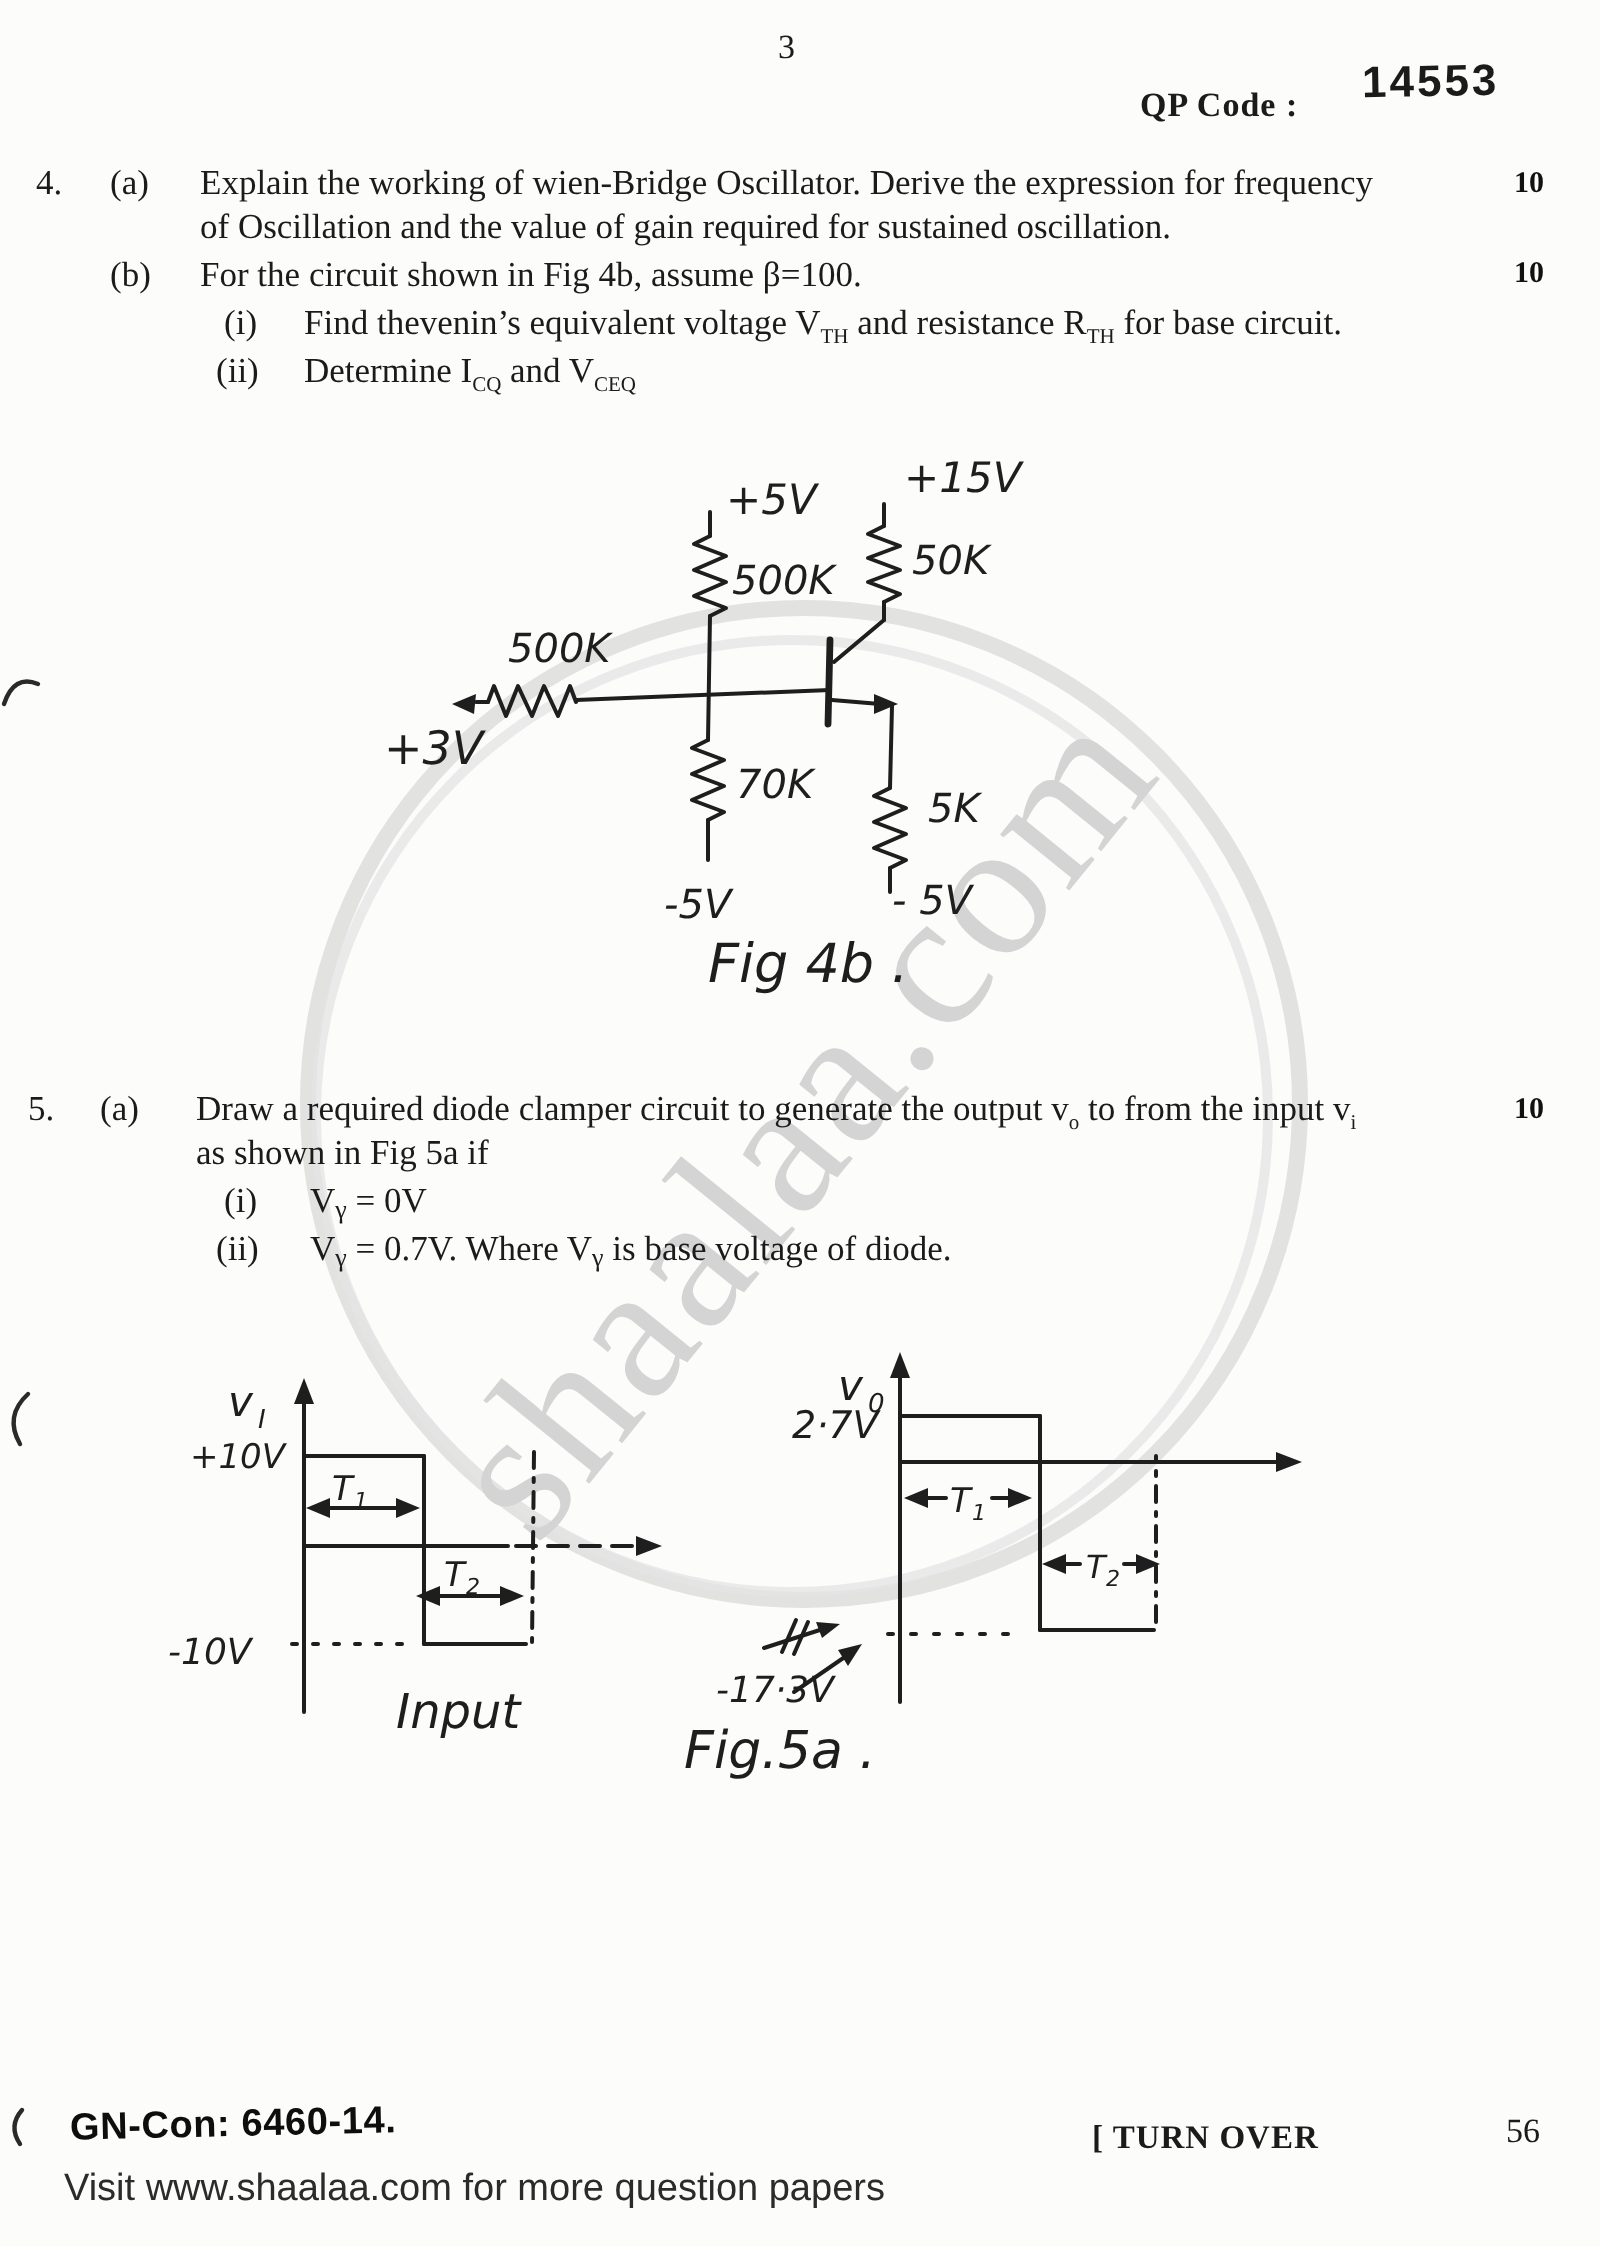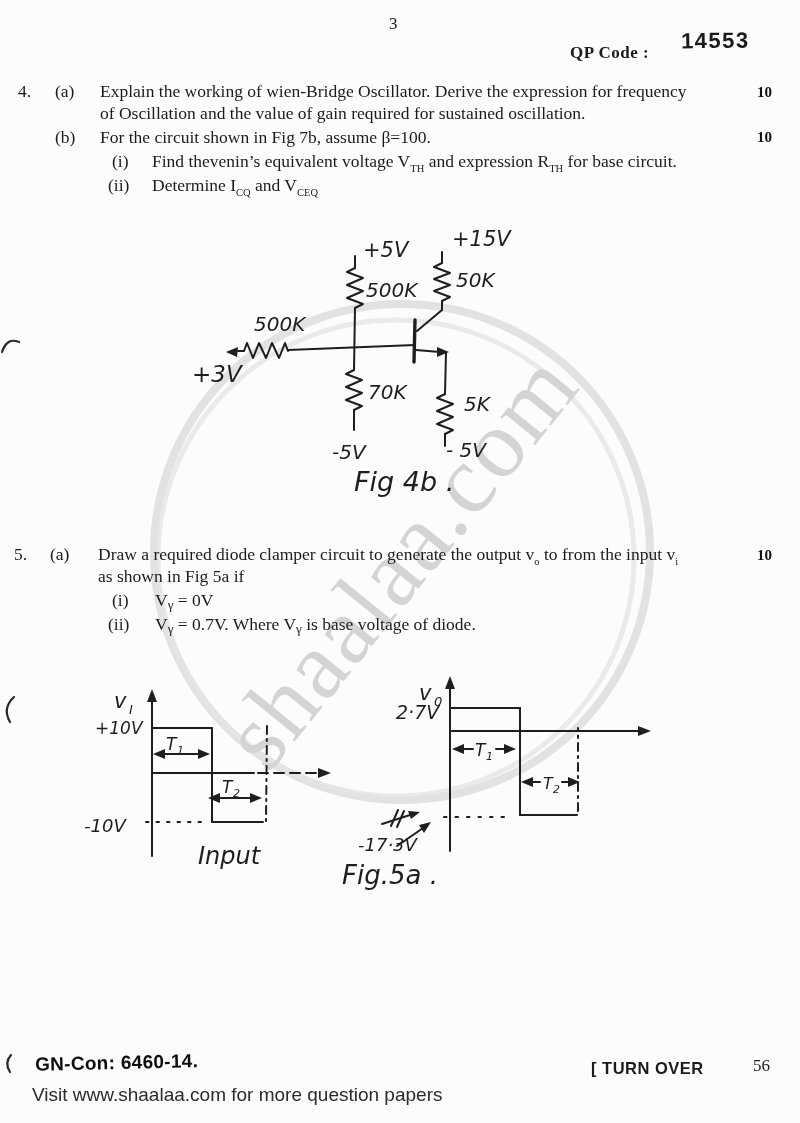--- a/index.html
+++ b/index.html
@@ -26,21 +26,21 @@
   }
   .content{position:relative;z-index:2;}
   .ink{position:absolute;left:0;top:0;z-index:3;pointer-events:none;}
   .ink path,.ink line{fill:none;stroke:#1e1e1e;stroke-width:2;stroke-linecap:round;stroke-linejoin:round;}
   .ink .thick{stroke-width:3.4;}
   .ink .fillpoly{fill:#1e1e1e;stroke:none;}
   .ink .faint{stroke:#2a2a2a;stroke-width:2.2;}
   .hw{font-family:"DejaVu Sans",sans-serif;font-style:italic;fill:#1e1e1e;}
   
   .fleft{font-family:"Liberation Sans",sans-serif;font-weight:bold;font-size:19px;color:#0e0e0e;transform:rotate(-1.3deg);letter-spacing:.3px;}
-  .fright{font-family:Liberation Sans, sans-serif;font-weight:bold;font-size:16.5px;letter-spacing:.5px;margin-left:45px;}
+  .fright{font-family:Liberation Serif, serif;font-weight:bold;font-size:16.5px;letter-spacing:.5px;}
   .fref{font-family:"Liberation Serif",serif;font-size:17px;}
   .fvisit{font-family:"Liberation Sans",sans-serif;font-size:19px;color:#2b2b2b;}
 </style>
 </head>
 <body>
 
 <div class="page">
 
   <div class="wm-wrap">
     <svg width="800" height="1123">
@@ -56,25 +56,25 @@
     <div class="abs t qplabel" style="left:570px;top:42px">QP Code :</div>
     <div class="abs t qpcode" style="left:681px;top:30px">14553</div>
 
     <div class="abs t" style="left:18px;top:80px">4.</div>
     <div class="abs t" style="left:55px;top:80px">(a)</div>
     <div class="abs t" style="left:100px;top:80px">Explain the working of wien-Bridge Oscillator. Derive the expression for frequency</div>
     <div class="abs t" style="left:100px;top:102px">of Oscillation and the value of gain required for sustained oscillation.</div>
     <div class="abs marks" style="left:757px;top:84px">10</div>
 
     <div class="abs t" style="left:55px;top:126px">(b)</div>
-    <div class="abs t" style="left:100px;top:126px">For the circuit shown in Fig 7b, assume β=100.</div>
+    <div class="abs t" style="left:100px;top:126px">For the circuit shown in Fig 4b, assume β=100.</div>
     <div class="abs marks" style="left:757px;top:129px">10</div>
 
     <div class="abs t" style="left:112px;top:150px">(i)</div>
-    <div class="abs t" style="left:152px;top:150px"><span>Find thevenin’s equivalent voltage V</span><sub class="sb">TH</sub><span> and expression R</span><sub class="sb">TH</sub><span> for base circuit.</span></div>
+    <div class="abs t" style="left:152px;top:150px"><span>Find thevenin’s equivalent voltage V</span><sub class="sb">TH</sub><span> and resistance R</span><sub class="sb">TH</sub><span> for base circuit.</span></div>
 
     <div class="abs t" style="left:108px;top:174px">(ii)</div>
     <div class="abs t" style="left:152px;top:174px"><span>Determine I</span><sub class="sb">CQ</sub><span> and V</span><sub class="sb">CEQ</sub></div>
 
     <div class="abs t" style="left:14px;top:543px">5.</div>
     <div class="abs t" style="left:50px;top:543px">(a)</div>
     <div class="abs t" style="left:98px;top:543px"><span>Draw a required diode clamper circuit to generate the output v</span><sub class="sb">o</sub><span> to from the input v</span><sub class="sb">i</sub></div>
     <div class="abs marks" style="left:757px;top:547px">10</div>
     <div class="abs t" style="left:98px;top:565px">as shown in Fig 5a if</div>
 

